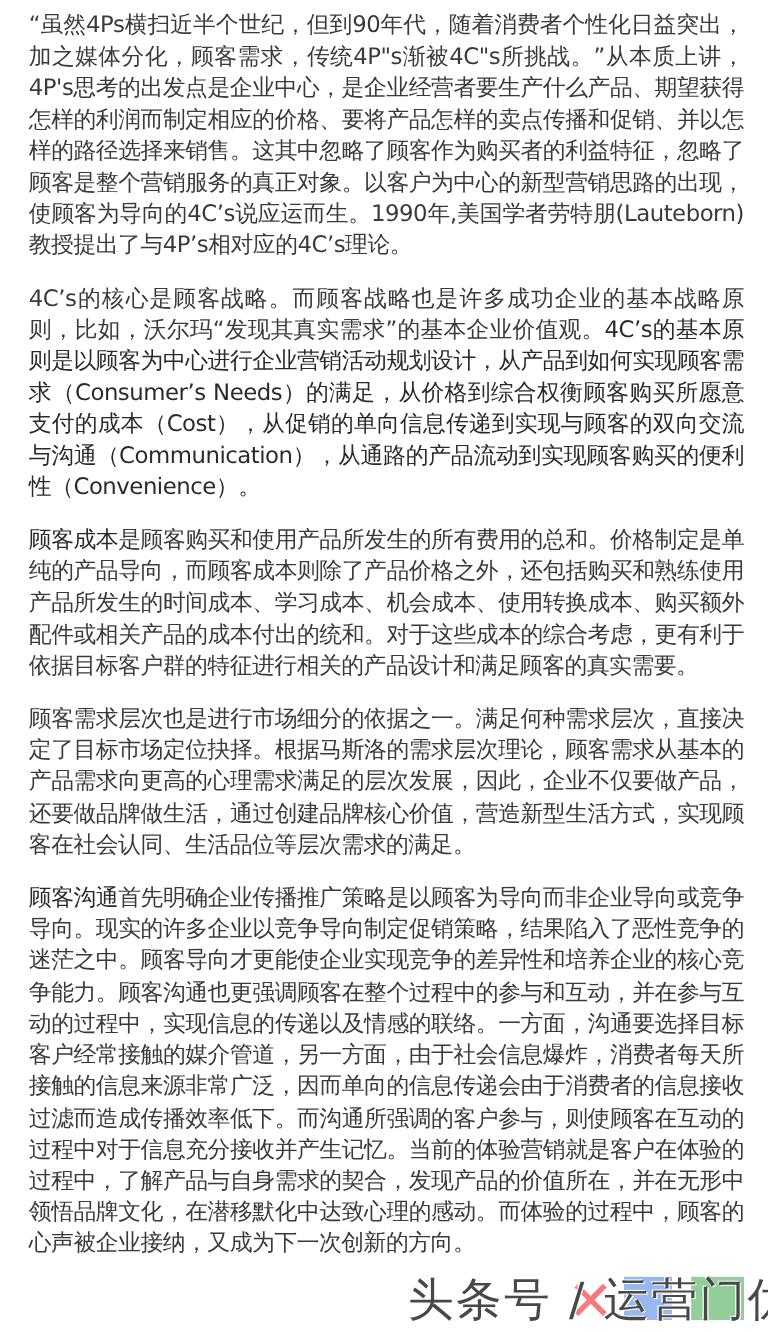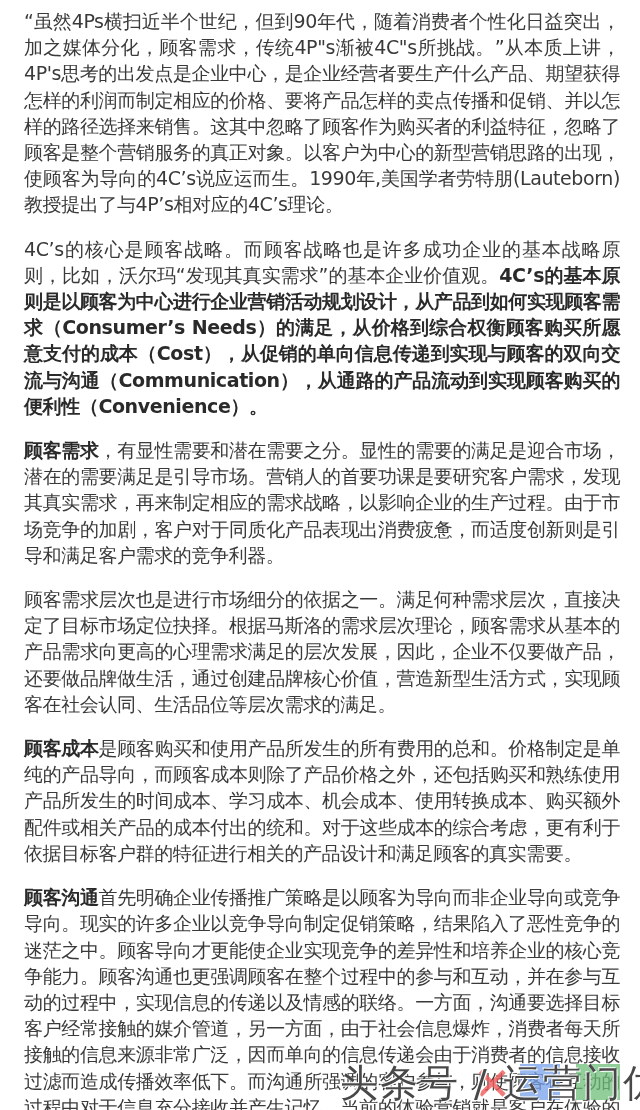--- a/index.html
+++ b/index.html
@@ -22,21 +22,21 @@
     color: #3a3a3a;
     font-size: 19px;
     line-height: 26.2px;
     letter-spacing: -0.4px;
   }
   .para {
     margin: 0 0 18px 0;
     text-align: justify;
   }
   .bold {
-    font-weight: bold;
+    font-weight: normal;
     color: #2a2a2a;
   }
   .watermark {
     position: absolute;
     left: 340px;
     top: 1052px;
     width: 300px;
     height: 56px;
     pointer-events: none;
   }
@@ -83,27 +83,24 @@
 <body>
 
 <div class="article">
   <p class="para">
     <span>“虽然4Ps横扫近半个世纪，但到90年代，随着消费者个性化日益突出，加之媒体分化，顾客需求，传统4P"s渐被4C"s所挑战。”从本质上讲，4P's思考的出发点是企业中心，是企业经营者要生产什么产品、期望获得怎样的利润而制定相应的价格、要将产品怎样的卖点传播和促销、并以怎样的路径选择来销售。这其中忽略了顾客作为购买者的利益特征，忽略了顾客是整个营销服务的真正对象。以客户为中心的新型营销思路的出现，使顾客为导向的4C’s说应运而生。1990年,美国学者劳特朋(Lauteborn)教授提出了与4P’s相对应的4C’s理论。</span>
   </p>
   <p class="para">
     <span>4C’s的核心是顾客战略。而顾客战略也是许多成功企业的基本战略原则，比如，沃尔玛“发现其真实需求”的基本企业价值观。</span><span class="bold">4C’s的基本原则是以顾客为中心进行企业营销活动规划设计，从产品到如何实现顾客需求（Consumer’s Needs）的满足，从价格到综合权衡顾客购买所愿意支付的成本（Cost），从促销的单向信息传递到实现与顾客的双向交流与沟通（Communication），从通路的产品流动到实现顾客购买的便利性（Convenience）。</span>
   </p>
   <p class="para">
-    <span class="bold">顾客需求</span><span>，有显性需要和潜在需要之分。显性的需要的满足是迎合市场，潜在的需要满足是引导市场。营销人的首要功课是要研究客户需求，发现其真实需求，再来制定相应的需求战略，以影响企业的生产过程。由于市场竞争的加剧，客户对于同质化产品表现出消费疲惫，而适度创新则是引导和满足客户需求的竞争利器。</span>
+    <span class="bold">顾客成本</span><span>是顾客购买和使用产品所发生的所有费用的总和。价格制定是单纯的产品导向，而顾客成本则除了产品价格之外，还包括购买和熟练使用产品所发生的时间成本、学习成本、机会成本、使用转换成本、购买额外配件或相关产品的成本付出的统和。对于这些成本的综合考虑，更有利于依据目标客户群的特征进行相关的产品设计和满足顾客的真实需要。</span>
   </p>
   <p class="para">
     <span>顾客需求层次也是进行市场细分的依据之一。满足何种需求层次，直接决定了目标市场定位抉择。根据马斯洛的需求层次理论，顾客需求从基本的产品需求向更高的心理需求满足的层次发展，因此，企业不仅要做产品，还要做品牌做生活，通过创建品牌核心价值，营造新型生活方式，实现顾客在社会认同、生活品位等层次需求的满足。</span>
-  </p>
-  <p class="para">
-    <span class="bold">顾客成本</span><span>是顾客购买和使用产品所发生的所有费用的总和。价格制定是单纯的产品导向，而顾客成本则除了产品价格之外，还包括购买和熟练使用产品所发生的时间成本、学习成本、机会成本、使用转换成本、购买额外配件或相关产品的成本付出的统和。对于这些成本的综合考虑，更有利于依据目标客户群的特征进行相关的产品设计和满足顾客的真实需要。</span>
   </p>
   <p class="para">
     <span class="bold">顾客沟通</span><span>首先明确企业传播推广策略是以顾客为导向而非企业导向或竞争导向。现实的许多企业以竞争导向制定促销策略，结果陷入了恶性竞争的迷茫之中。顾客导向才更能使企业实现竞争的差异性和培养企业的核心竞争能力。顾客沟通也更强调顾客在整个过程中的参与和互动，并在参与互动的过程中，实现信息的传递以及情感的联络。一方面，沟通要选择目标客户经常接触的媒介管道，另一方面，由于社会信息爆炸，消费者每天所接触的信息来源非常广泛，因而单向的信息传递会由于消费者的信息接收过滤而造成传播效率低下。而沟通所强调的客户参与，则使顾客在互动的过程中对于信息充分接收并产生记忆。当前的体验营销就是客户在体验的过程中，了解产品与自身需求的契合，发现产品的价值所在，并在无形中领悟品牌文化，在潜移默化中达致心理的感动。而体验的过程中，顾客的心声被企业接纳，又成为下一次创新的方向。</span>
   </p>
 
 </div>
 
 <div class="watermark">
   <div class="wm-logo-blue"></div>
   <div class="wm-logo-green"></div>

